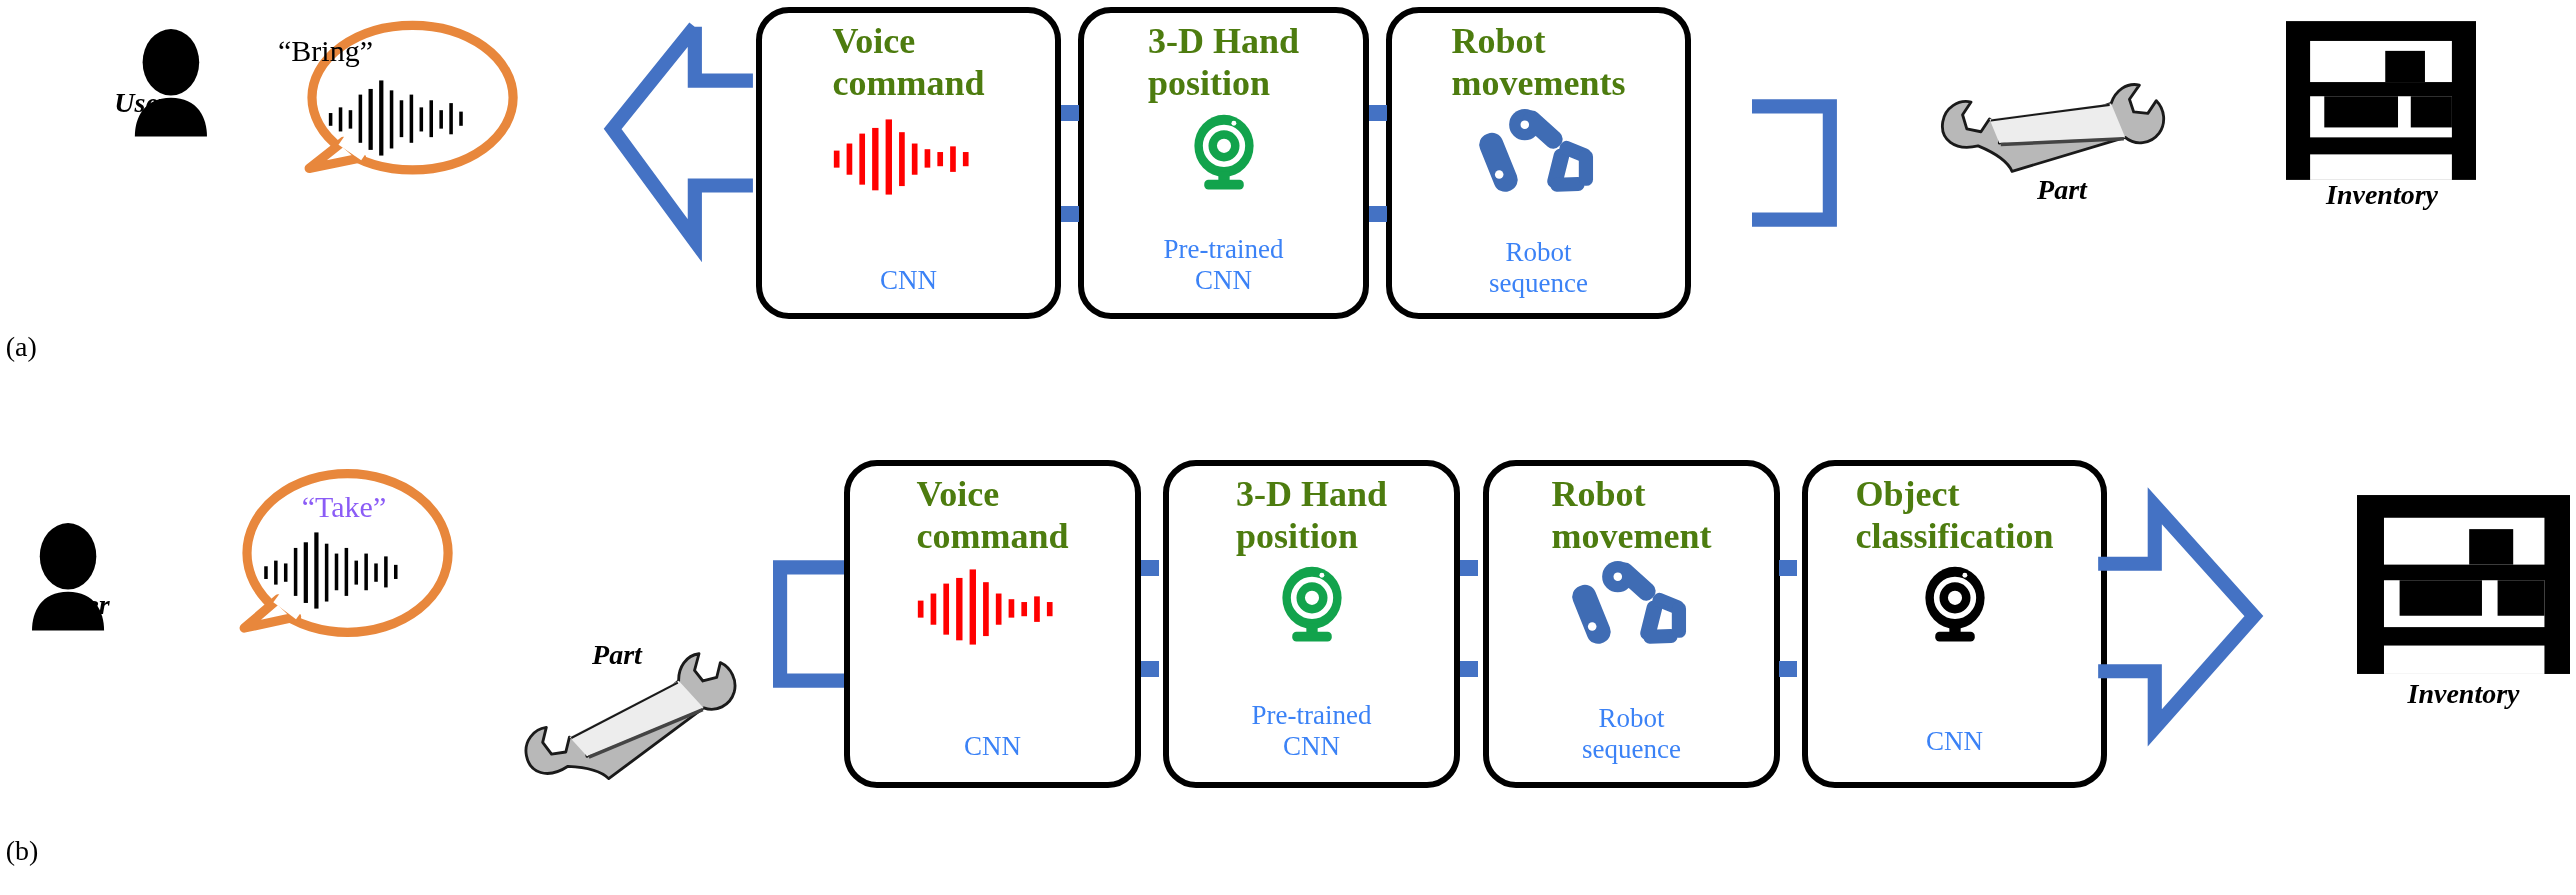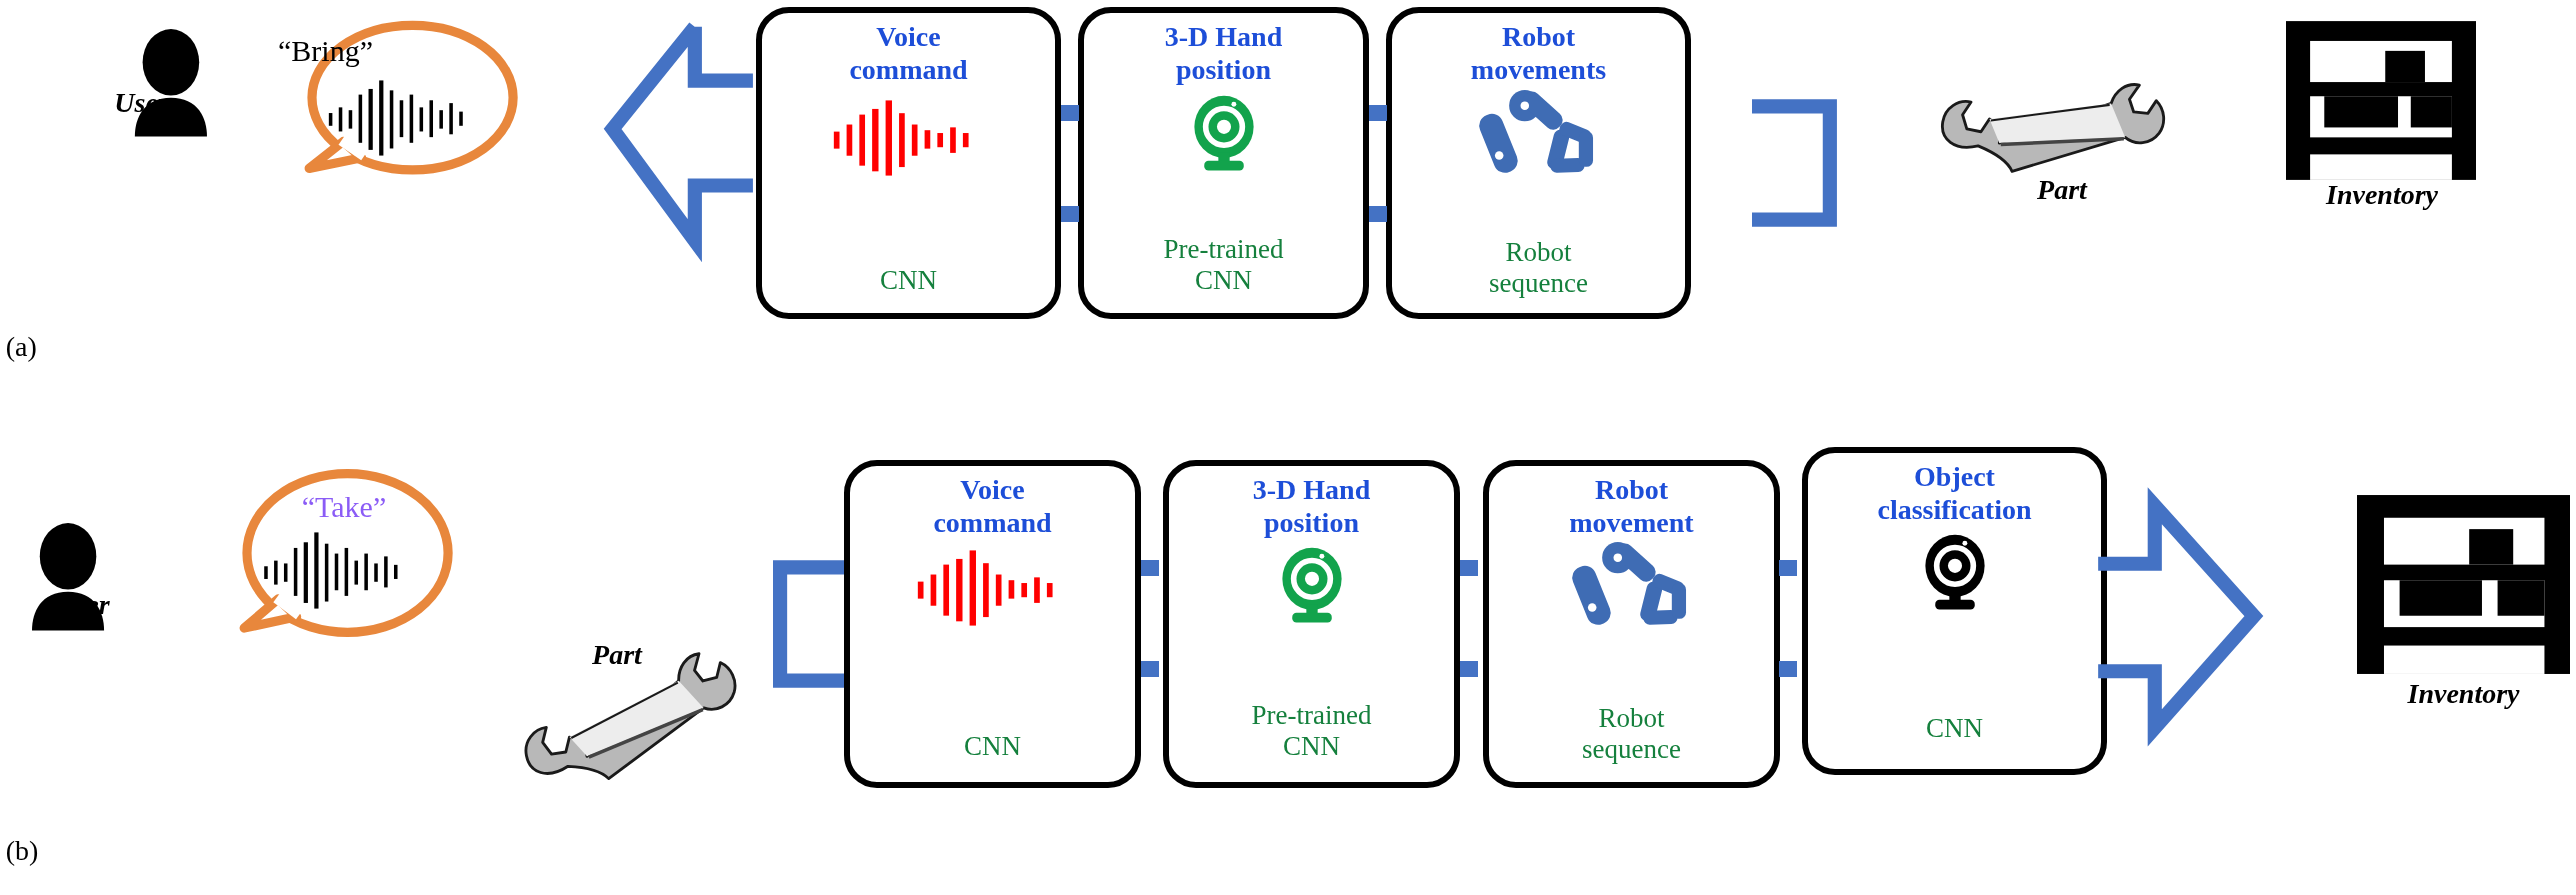--- a/index.html
+++ b/index.html
@@ -37,33 +37,33 @@
     display: flex;
     flex-direction: column;
     align-items: center;
     justify-content: flex-start;
     padding: 7px 4.3px 7px 4.3px;
     z-index: 5;
   }
   .stage-title {
     font-family: "Liberation Serif", "DejaVu Serif", serif;
     font-weight: bold;
-    font-size: 28px;
+    font-size: 36px;
     line-height: 1.18;
-    text-align: center;
-    color: #1d4ed8;
+    text-align: left;
+    color: #4d7c0f;
     white-space: pre-line;
   }
   .stage-sub {
     font-family: "Liberation Serif", "DejaVu Serif", serif;
     font-weight: normal;
     font-size: 27px;
     line-height: 1.15;
     text-align: center;
-    color: #15803d;
+    color: #3b82f6;
     white-space: pre-line;
   }
   .stage-icon {
     display: flex;
     align-items: center;
     justify-content: center;
   }
   .spacer { flex: 1 1 auto; }
 
   
@@ -374,21 +374,21 @@
         </g>
         <circle cx="60" cy="22" r="6" fill="#ffffff"></circle>
         <circle cx="24" cy="92" r="6" fill="#ffffff"></circle>
       </svg>
     </div>
     <div class="spacer"></div>
     <div class="stage-sub" style="margin-bottom:10px;">Robot
 sequence</div>
   </div>
 
-  <div class="stage-box" style="left:1802px; top:447px; width:305px; height:328px;">
+  <div class="stage-box" style="left:1802px; top:460px; width:305px; height:328px;">
     <div class="stage-title">Object
 classification</div>
     <div class="stage-icon" style="margin-top:5.7px;">
       <svg width="74" height="79" viewBox="0 0 104 112" aria-hidden="true">
         <g fill="#000000">
           <ellipse cx="52" cy="48" rx="42" ry="44"></ellipse>
           <rect x="44" y="84" width="16" height="14"></rect>
           <rect x="24" y="96" width="56" height="14" rx="6"></rect>
         </g>
         <circle cx="52" cy="48" r="26" fill="none" stroke="#ffffff" stroke-width="8"></circle>

